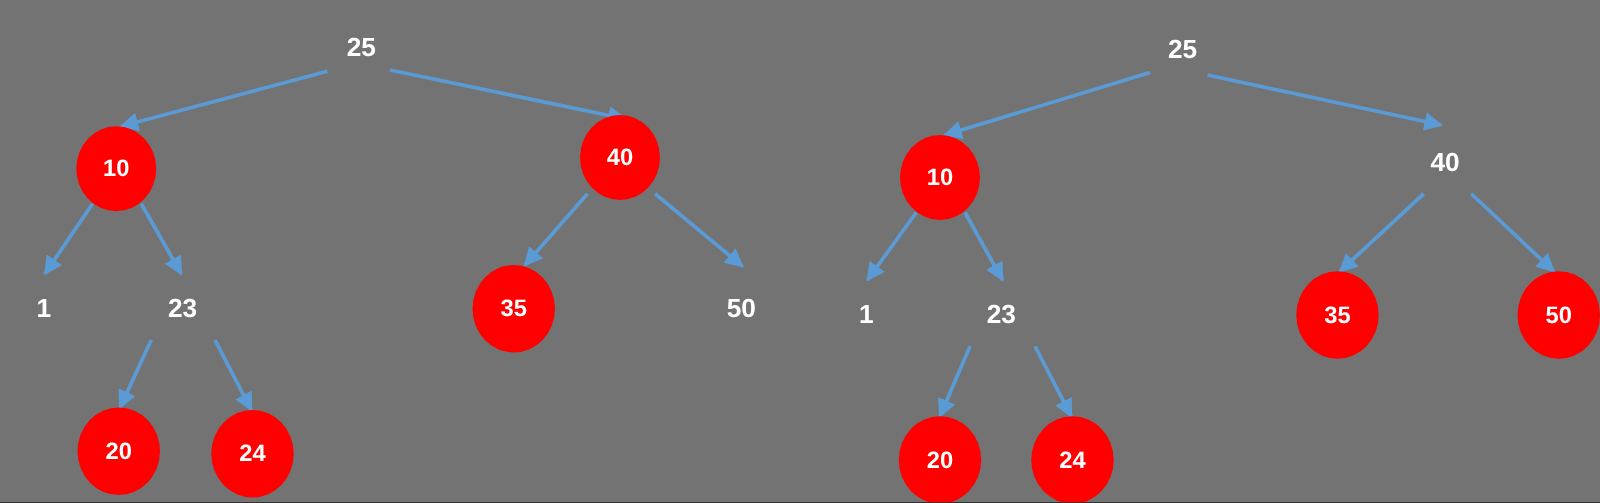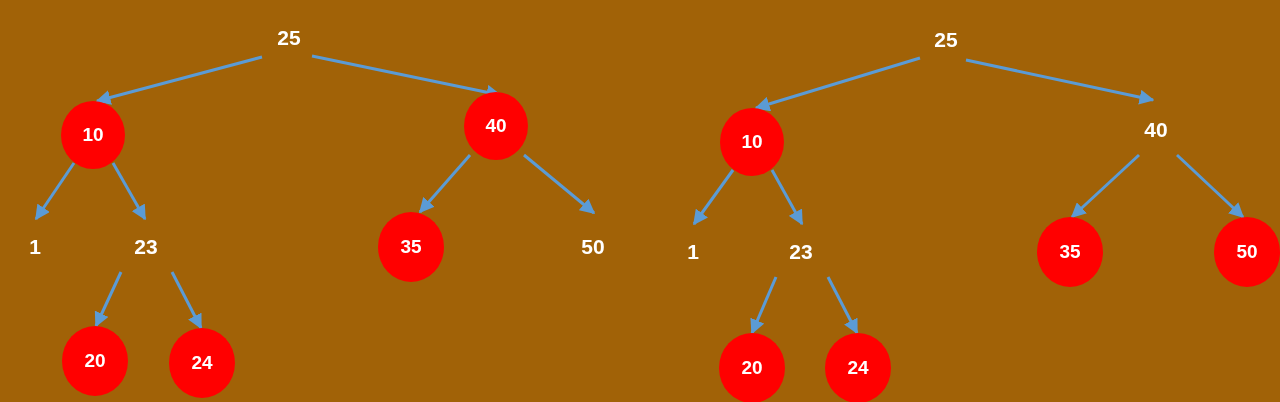--- a/index.html
+++ b/index.html
@@ -10,21 +10,21 @@
   body {
     width: 1280px;
     height: 402px;
     overflow: hidden;
     font-family: "Liberation Sans", sans-serif;
   }
   #diagram-root {
     position: relative;
     width: 1280px;
     height: 402px;
-    background: #a16207;
+    background: #737373;
   }
   svg.canvas {
     position: absolute;
     top: 0;
     left: 0;
     width: 1280px;
     height: 402px;
     display: block;
   }
   .node-circle {

